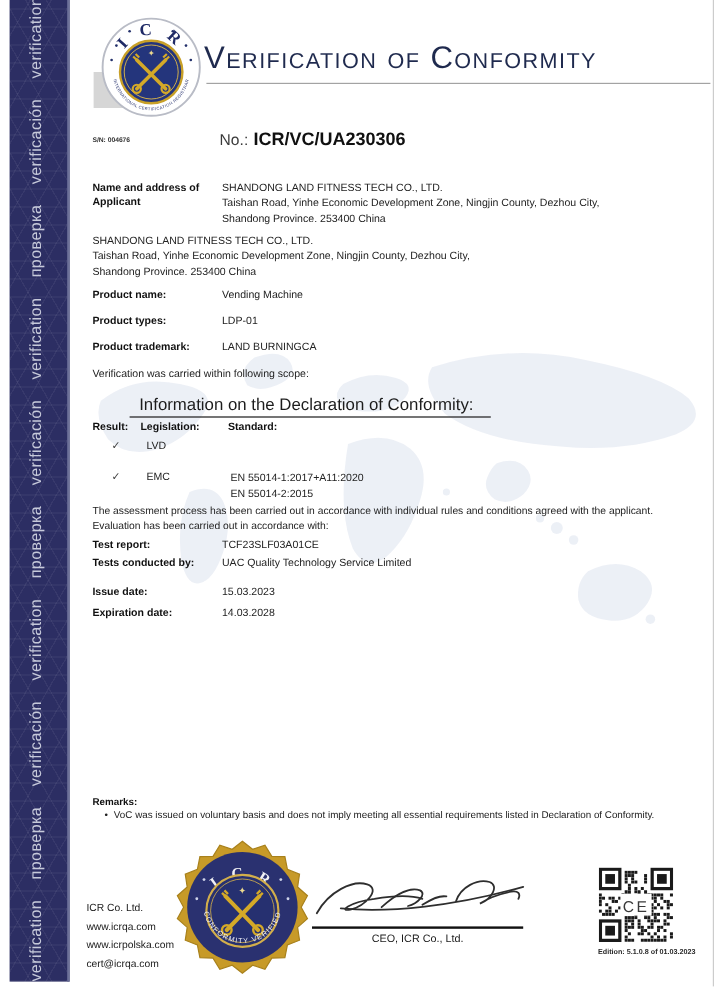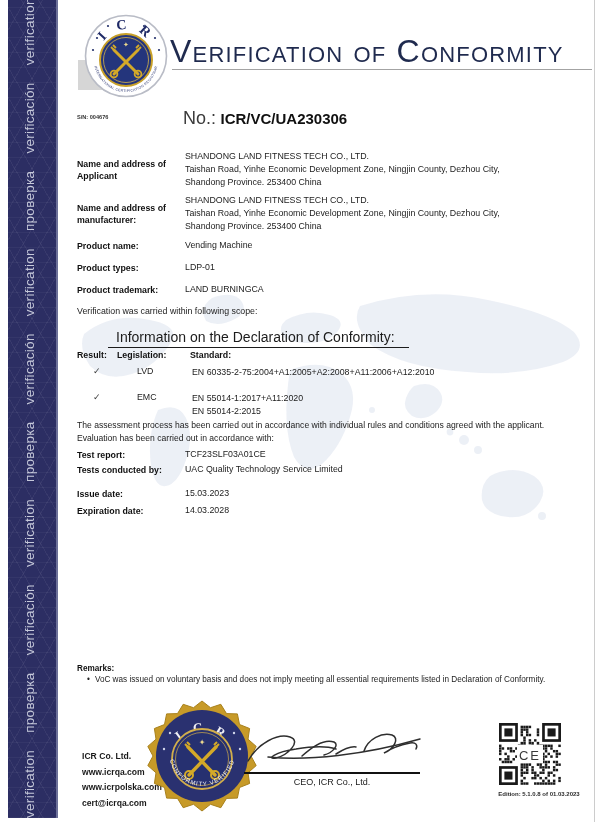--- a/index.html
+++ b/index.html
@@ -31,57 +31,57 @@
   .page-edge { position:absolute; left:594px; top:0; width:1px; height:822px; background:#cccccc; }
 
   
   .world-map { position:absolute; left:62px; top:290px; width:535px; height:290px; opacity:.62; }
 
   
   .logo-backdrop { position:absolute; left:78px; top:60px; width:62px; height:30px; background:#d6d6d6; }
   .icr-logo { position:absolute; left:84px; top:14px; width:84px; height:84px; }
   .doc-title {
     position:absolute; left:170px; top:33px;
-    font-variant:small-caps; font-size:32px; letter-spacing:1.2px;
+    font-variant:small-caps; font-size:26px; letter-spacing:1.2px;
     color:#1f2a4e; white-space:nowrap;
   }
   .title-rule { position:absolute; left:172px; top:69px; width:420px; height:1px; background:#a3a3a3; }
   .serial { position:absolute; left:77px; top:114px; font-size:5.6px; font-weight:bold; color:#333; }
   .doc-no { position:absolute; left:183px; top:108px; white-space:nowrap; }
-  .doc-no .no-lbl { font-size:18px; color:#3a3a3a; }
+  .doc-no .no-lbl { font-size:13px; color:#3a3a3a; }
   .doc-no .no-val { font-size:15px; font-weight:bold; color:#101010; }
 
   
-  .row { position:absolute; left:77px; width:510px; display:flex; align-items:center; }
+  .row { position:absolute; left:77px; width:510px; display:flex; align-items:flex-start; }
   .lbl { flex:0 0 108px; font-weight:bold; font-size:8.8px; line-height:12px; color:#111; padding-right:4px; }
   .val { font-size:8.8px; line-height:13px; color:#222; }
   .plain { position:absolute; left:77px; font-size:8.8px; color:#222; white-space:nowrap; }
 
   
   .tbl-heading {
     position:absolute; left:108px; top:329px; display:inline-block;
     font-size:14px; color:#1c1c1c; border-bottom:1.2px solid #1c1c1c;
     padding:0 14px 2px 8px; white-space:nowrap;
   }
   .col-head { position:absolute; font-size:8.8px; font-weight:bold; color:#111; white-space:nowrap; }
   .check { position:absolute; font-size:9px; color:#3a3a3a; }
-  .leg { position:absolute; font-size:8.8px; color:#222;margin-left:15px; }
+  .leg { position:absolute; font-size:8.8px; color:#222; }
   .stds { position:absolute; font-size:8.8px; line-height:13px; color:#222; white-space:nowrap; }
 
   .para-line { position:absolute; left:77px; font-size:8.6px; color:#222; white-space:nowrap; }
 
   
   .remarks-title { position:absolute; left:77px; top:664px; font-size:8.2px; font-weight:bold; color:#111;text-align:center; }
   .remarks-bullet { position:absolute; left:87px; top:675px; font-size:8.2px; color:#222; white-space:nowrap; }
   .remarks-bullet .dot { margin-right:5px; }
 
   
-  .contact { position:absolute; left:82px; top:749px; font-size:8.6px; line-height:15.5px; color:#1a1a1a;font-weight:bold; }
+  .contact { position:absolute; left:72px; top:749px; font-size:8.6px; line-height:15.5px; color:#1a1a1a; }
   .badge { position:absolute; left:146px; top:697px; width:112px; height:118px; }
-  .sig-block { position:absolute; left:244px; top:727px; width:180px; }
+  .sig-block { position:absolute; left:260px; top:727px; width:180px; }
   .sig-svg { width:180px; height:44px; display:block; }
   .sig-line { border-top:2px solid #111; width:176px; margin:1px 0 3px 0; }
   .ceo { text-align:center; font-size:9px; color:#1a1a1a; width:176px; }
   .qr { position:absolute; left:499px; top:723px; width:62px; height:62px; }
   .edition { position:absolute; left:483px; top:791px; width:112px; text-align:center;
              font-size:6px; font-weight:bold; color:#2b2b2b; white-space:nowrap; }
 </style>
 </head>
 <body>
 
@@ -155,21 +155,20 @@
 <div class="row" style="top:150px">
   <div class="lbl">Name and address of Applicant</div>
   <div class="val">
     <div>SHANDONG LAND FITNESS TECH CO., LTD.</div>
     <div>Taishan Road, Yinhe Economic Development Zone, Ningjin County, Dezhou City,</div>
     <div>Shandong Province. 253400 China</div>
   </div>
 </div>
 
 <div class="row" style="top:194px">
-  <div class="lbl">Name and address of manufacturer:</div>
   <div class="val">
     <div>SHANDONG LAND FITNESS TECH CO., LTD.</div>
     <div>Taishan Road, Yinhe Economic Development Zone, Ningjin County, Dezhou City,</div>
     <div>Shandong Province. 253400 China</div>
   </div>
 </div>
 
 <div class="row" style="top:239px">
   <div class="lbl">Product name:</div>
   <div class="val">Vending Machine</div>
@@ -186,21 +185,20 @@
 <div class="plain" style="top:306px">Verification was carried within following scope:</div>
 
 <div class="tbl-heading">Information on the Declaration of Conformity:</div>
 <span class="col-head" style="left:77px;top:350px">Result:</span>
 <span class="col-head" style="left:117px;top:350px">Legislation:</span>
 <span class="col-head" style="left:190px;top:350px">Standard:</span>
 
 <span class="check" style="left:93px;top:366px">✓</span>
 <span class="leg" style="left:122px;top:366px">LVD</span>
 <div class="stds" style="left:192px;top:366px">
-  <div>EN 60335-2-75:2004+A1:2005+A2:2008+A11:2006+A12:2010</div>
 </div>
 
 <span class="check" style="left:93px;top:392px">✓</span>
 <span class="leg" style="left:122px;top:392px">EMC</span>
 <div class="stds" style="left:192px;top:392px">
   <div>EN 55014-1:2017+A11:2020</div>
   <div>EN 55014-2:2015</div>
 </div>
 
 <div class="para-line" style="top:420px">The assessment process has been carried out in accordance with individual rules and conditions agreed with the applicant.</div>

